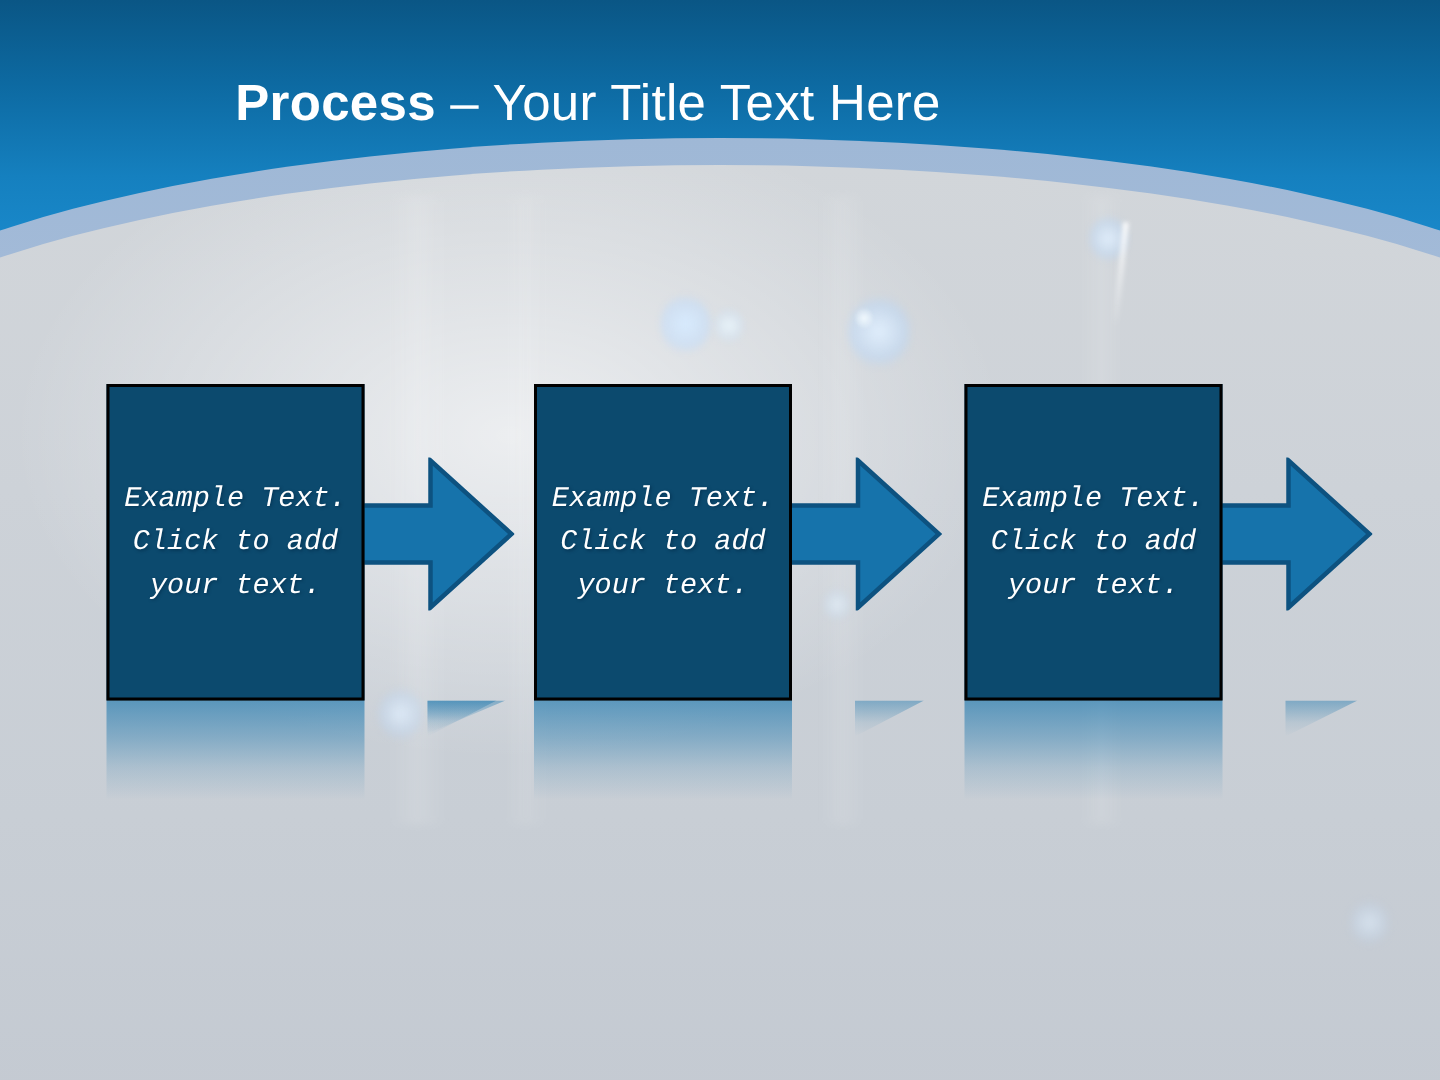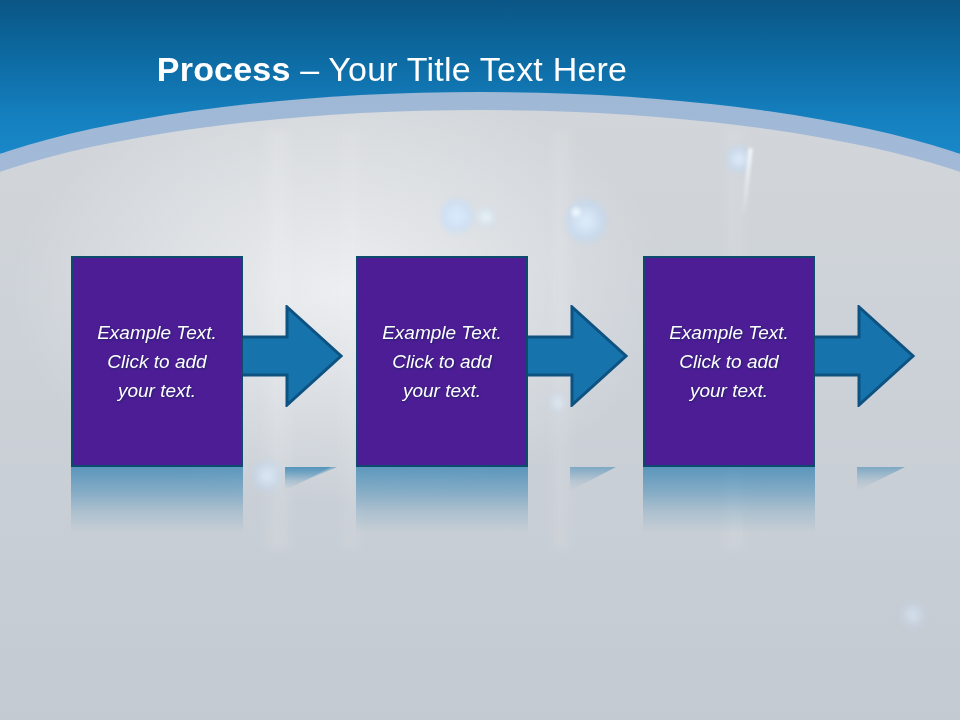--- a/index.html
+++ b/index.html
@@ -111,27 +111,28 @@
     white-space: nowrap;
   }
   .title .t-bold { font-weight: bold; }
   .title .t-rest { font-weight: normal; }
 
   
   .stage { position: absolute; }
 
   .stage-box {
     position: absolute;
-    background: #4c1d95;
-    border: 2px solid #0c4a6e;
+    background: #0c4a6e;
+    border: 2px solid #000000;
     box-sizing: border-box;
     display: flex;
     align-items: center;
     justify-content: center;
     z-index: 3;
+    font-family: Liberation Mono, monospace;
   }
   .stage-text {
     color: #ffffff;
     font-style: italic;
     font-size: 19px;
     line-height: 29px;
     text-align: center;
     width: 100%;
     padding: 0 8px;
     box-sizing: border-box;

